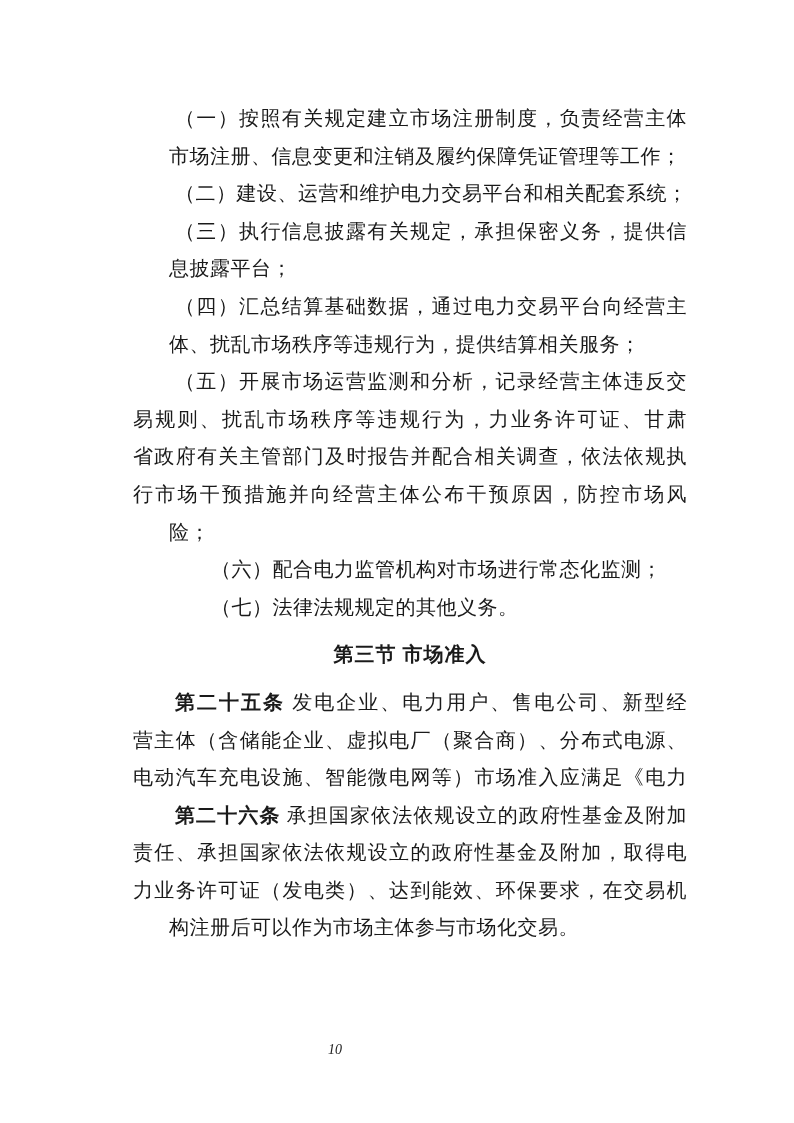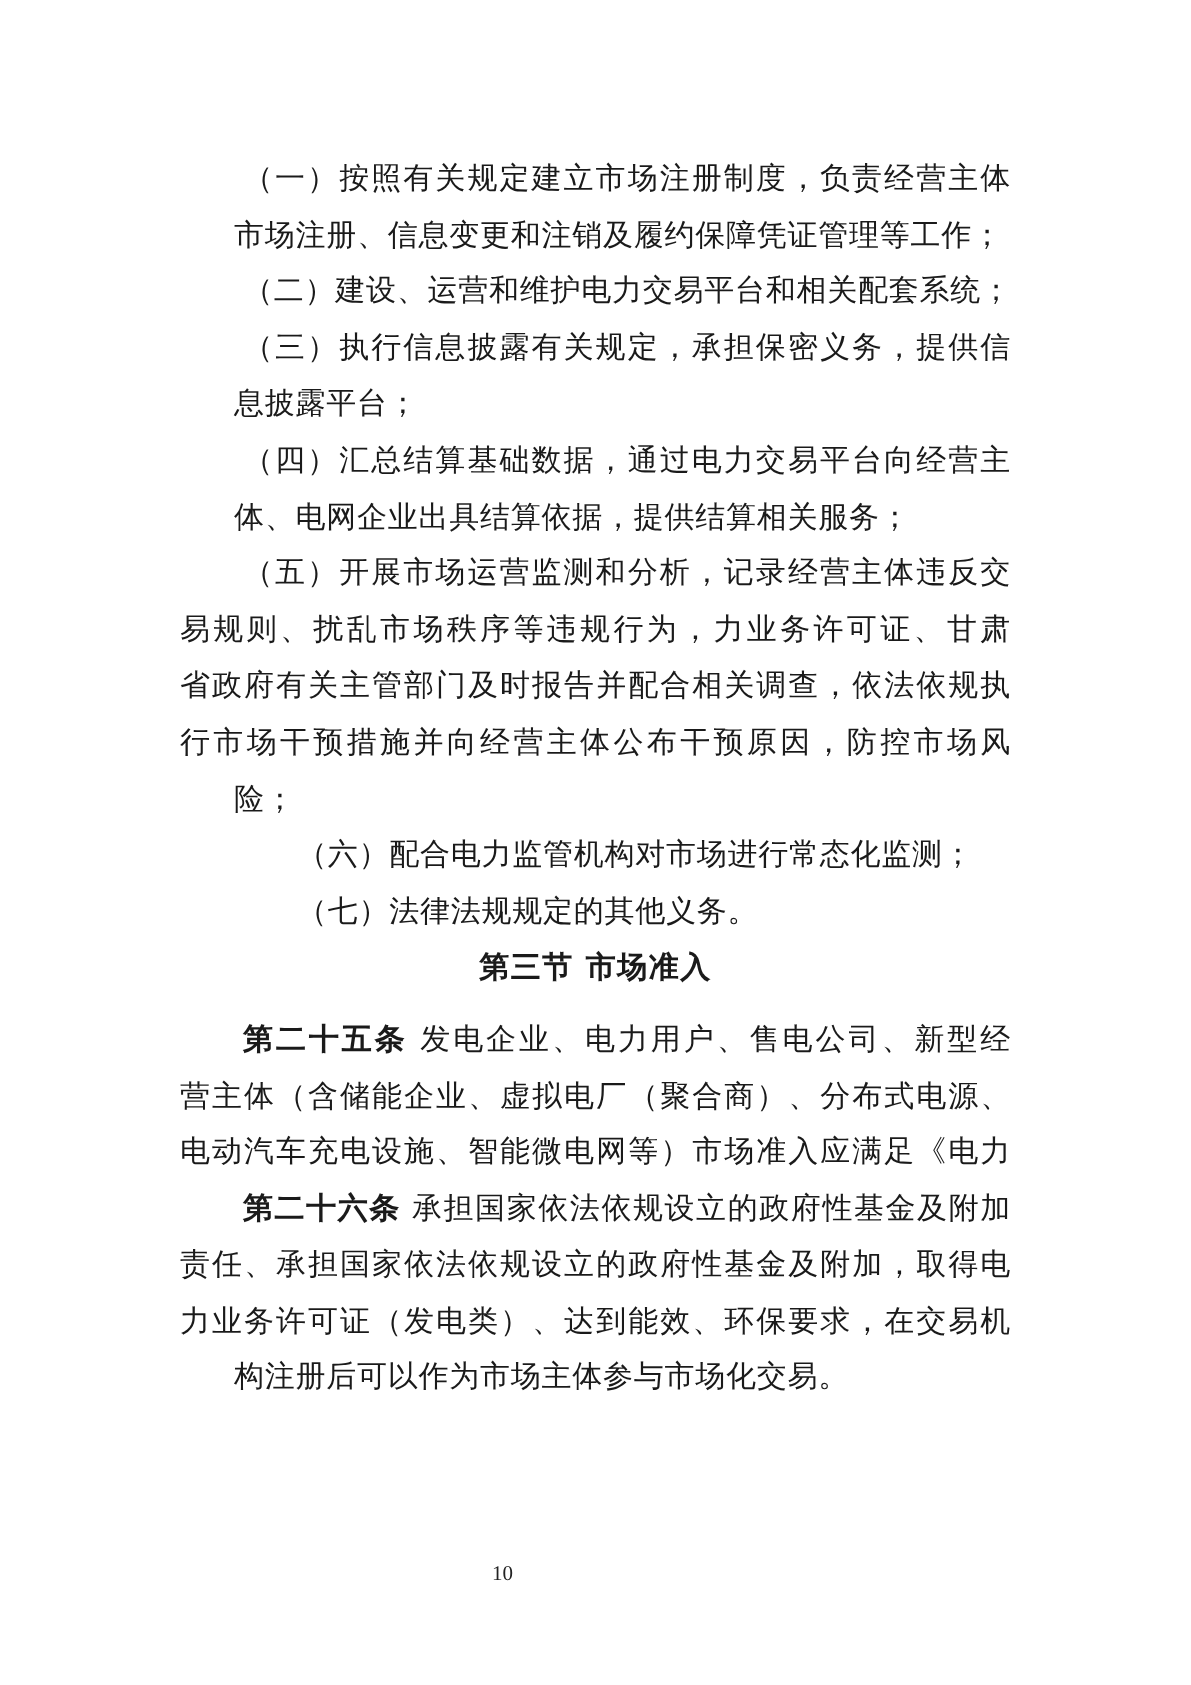--- a/index.html
+++ b/index.html
@@ -1,43 +1,43 @@
 <!DOCTYPE html>
 <html><head>
 <meta charset="utf-8">
 <style>
   html, body { margin:0; padding:0; background:#ffffff; }
   body { width:794px; height:1123px; position:relative; overflow:hidden;
          font-family: "DejaVu Serif", "Liberation Serif", serif; color:#1a1a1a; }
-  .page { position:absolute; left:120px; top:100px; width:554px; }
+  .page { position:absolute; left:133px; top:100px; width:554px;font-family:Liberation Serif, serif; }
   .line { height:37.6px; line-height:37.6px; font-size:20px; white-space:nowrap;
           text-align:justify; text-align-last:justify; letter-spacing:0.5px; }
   .line.last { text-align-last:left;margin-left:36px; }
   .indent { padding-left:42px; }
   .heading { font-weight:bold; text-align:center; height:37.6px; line-height:37.6px;
-             font-size:20px; margin-bottom:10px; letter-spacing:1px; }
+             font-size:20px; margin-top:10px; margin-bottom:10px; letter-spacing:1px; }
   .bold { font-weight:bold; }
   .page-number { position:absolute; left:0; width:670px; top:1042px; text-align:center;
-                 font-size:14px; font-family:"Liberation Serif", serif; color:#222; }
+                 font-size:14px; font-family:"Liberation Serif", serif; color:#222;font-style:italic; }
 </style>
 </head>
 <body>
 
 <div class="page">
 
   <div class="line indent">（一）按照有关规定建立市场注册制度，负责经营主体</div>
   <div class="line last">市场注册、信息变更和注销及履约保障凭证管理等工作；</div>
 
   <div class="line indent">（二）建设、运营和维护电力交易平台和相关配套系统；</div>
 
   <div class="line indent">（三）执行信息披露有关规定，承担保密义务，提供信</div>
   <div class="line last">息披露平台；</div>
 
   <div class="line indent">（四）汇总结算基础数据，通过电力交易平台向经营主</div>
-  <div class="line last">体、电网企业出具结算依据，提供结算相关服务；</div>
+  <div class="line last">体、扰乱市场秩序等违规行为，提供结算相关服务；</div>
 
   <div class="line indent">（五）开展市场运营监测和分析，记录经营主体违反交</div>
   <div class="line">易规则、扰乱市场秩序等违规行为，力业务许可证、甘肃</div>
   <div class="line">省政府有关主管部门及时报告并配合相关调查，依法依规执</div>
   <div class="line">行市场干预措施并向经营主体公布干预原因，防控市场风</div>
   <div class="line last">险；</div>
 
   <div class="line indent last">（六）配合电力监管机构对市场进行常态化监测；</div>
 
   <div class="line indent last">（七）法律法规规定的其他义务。</div>

